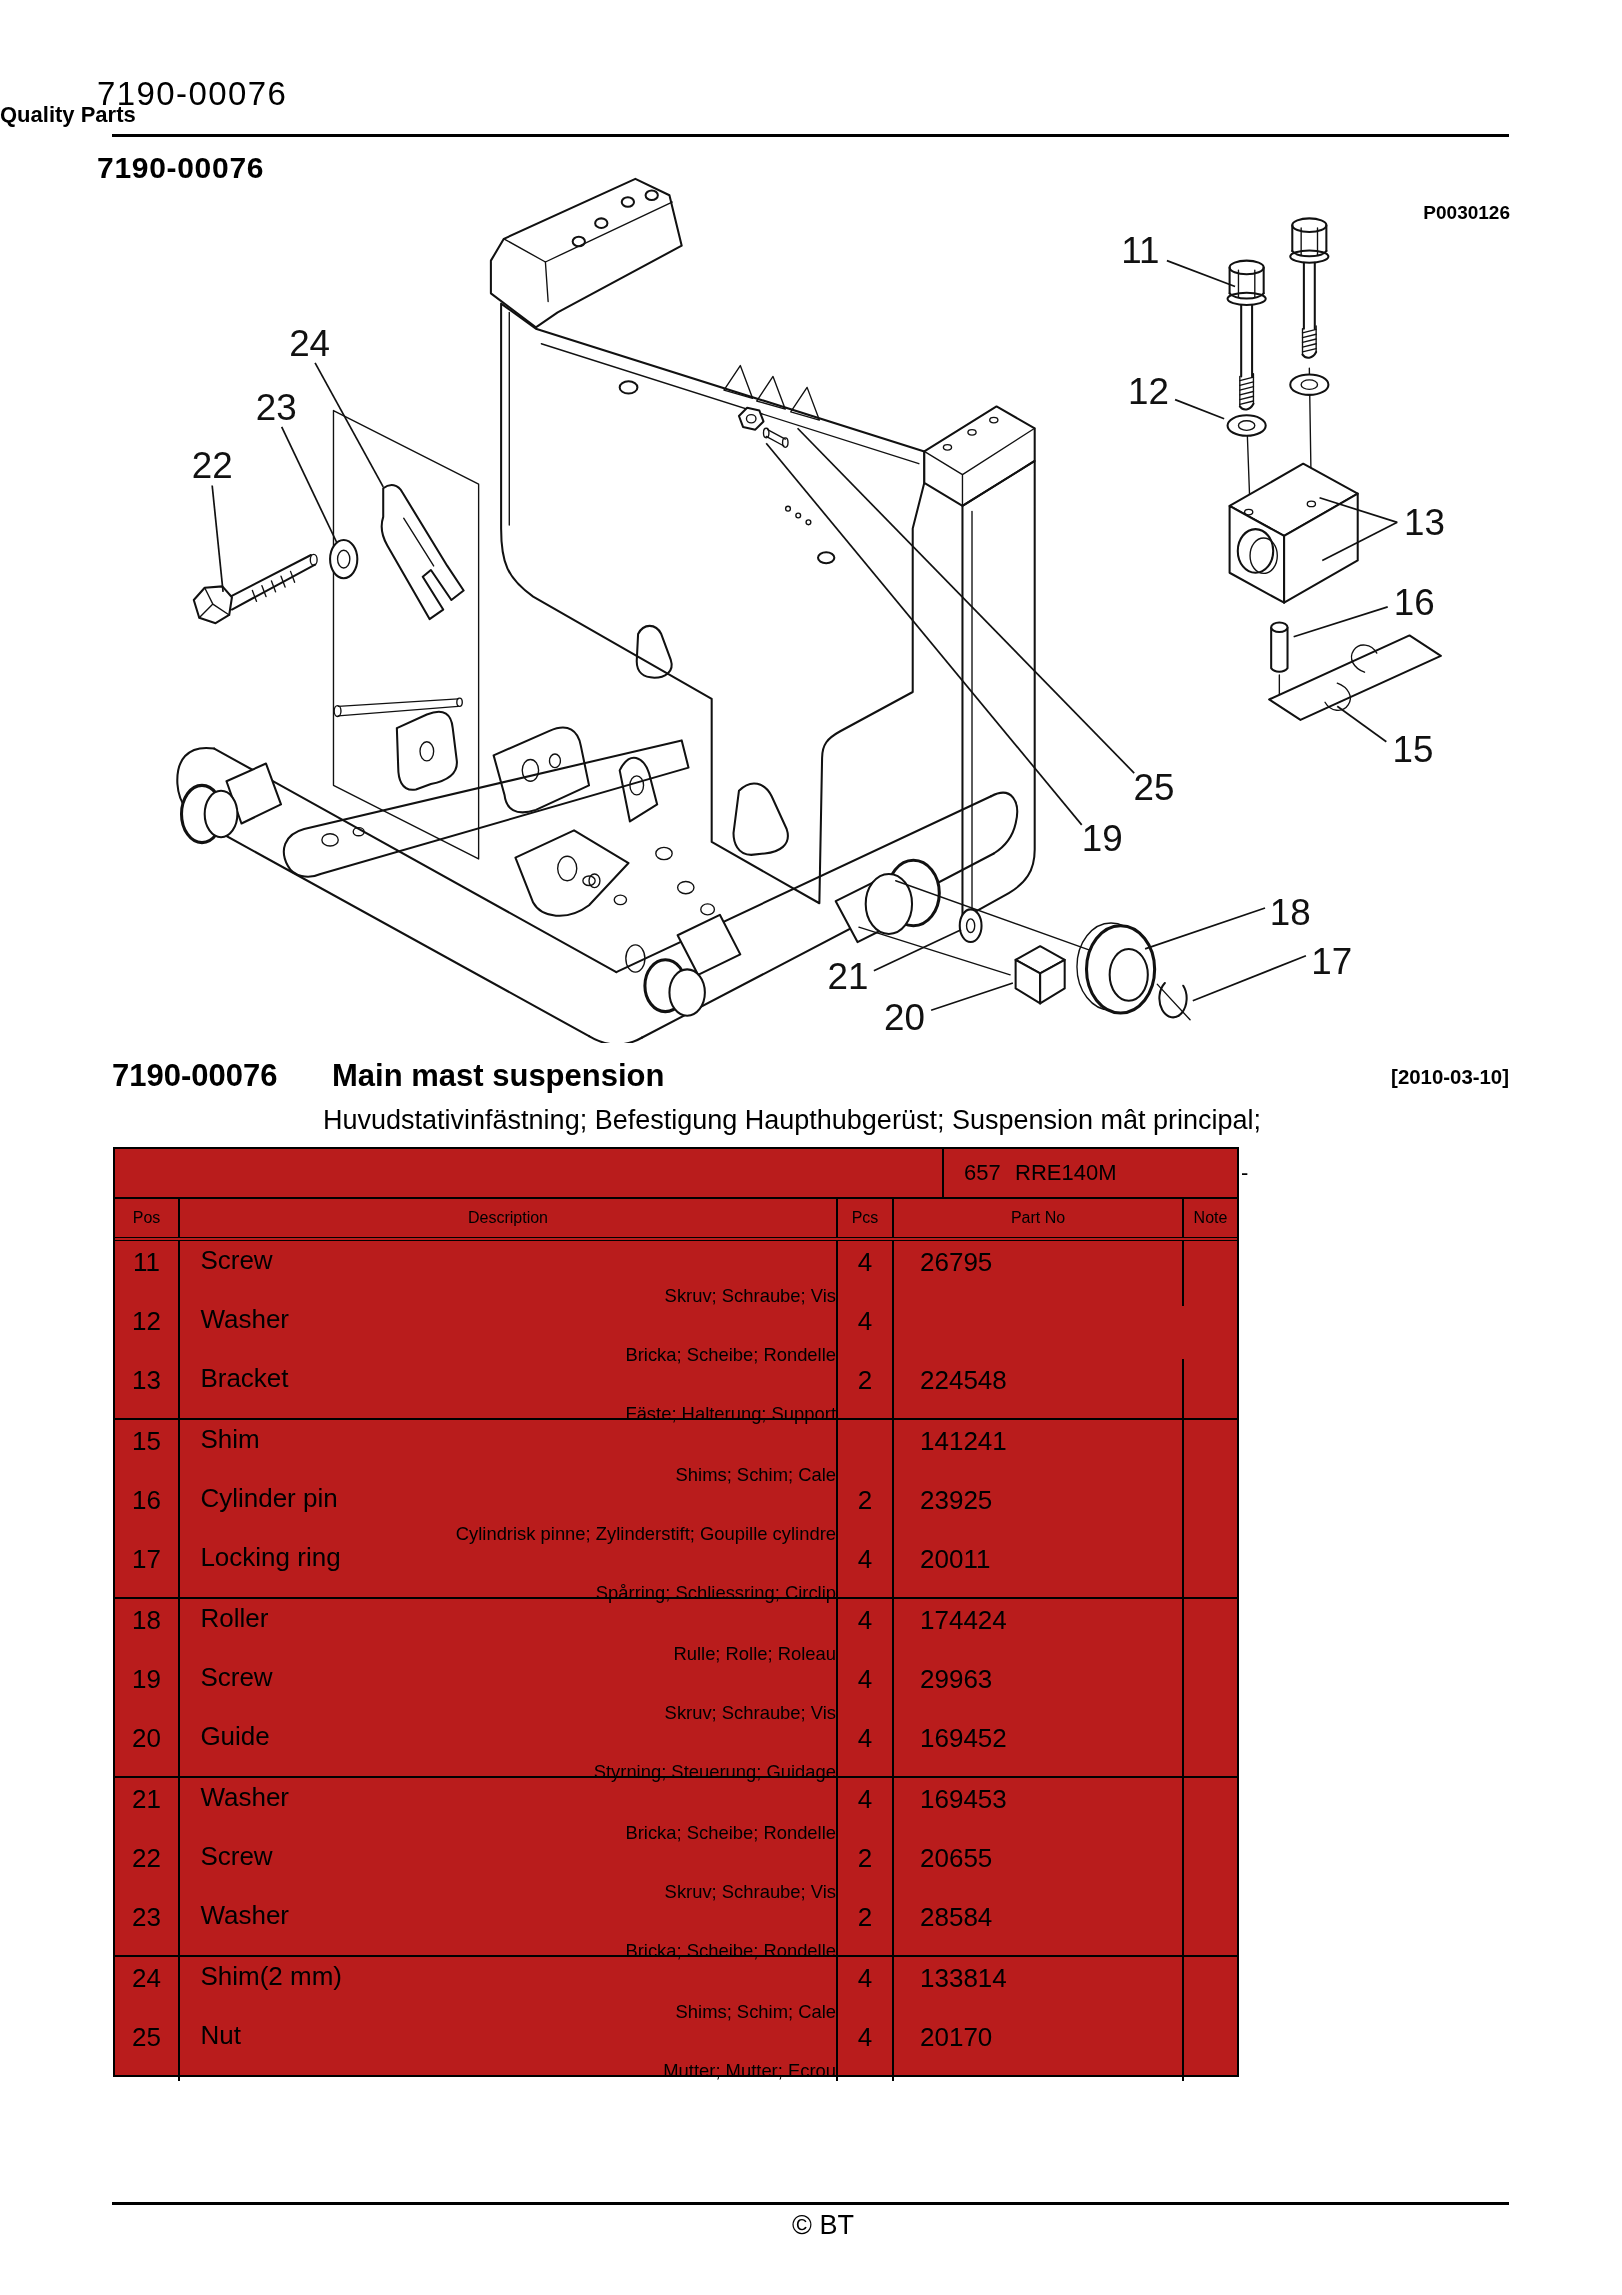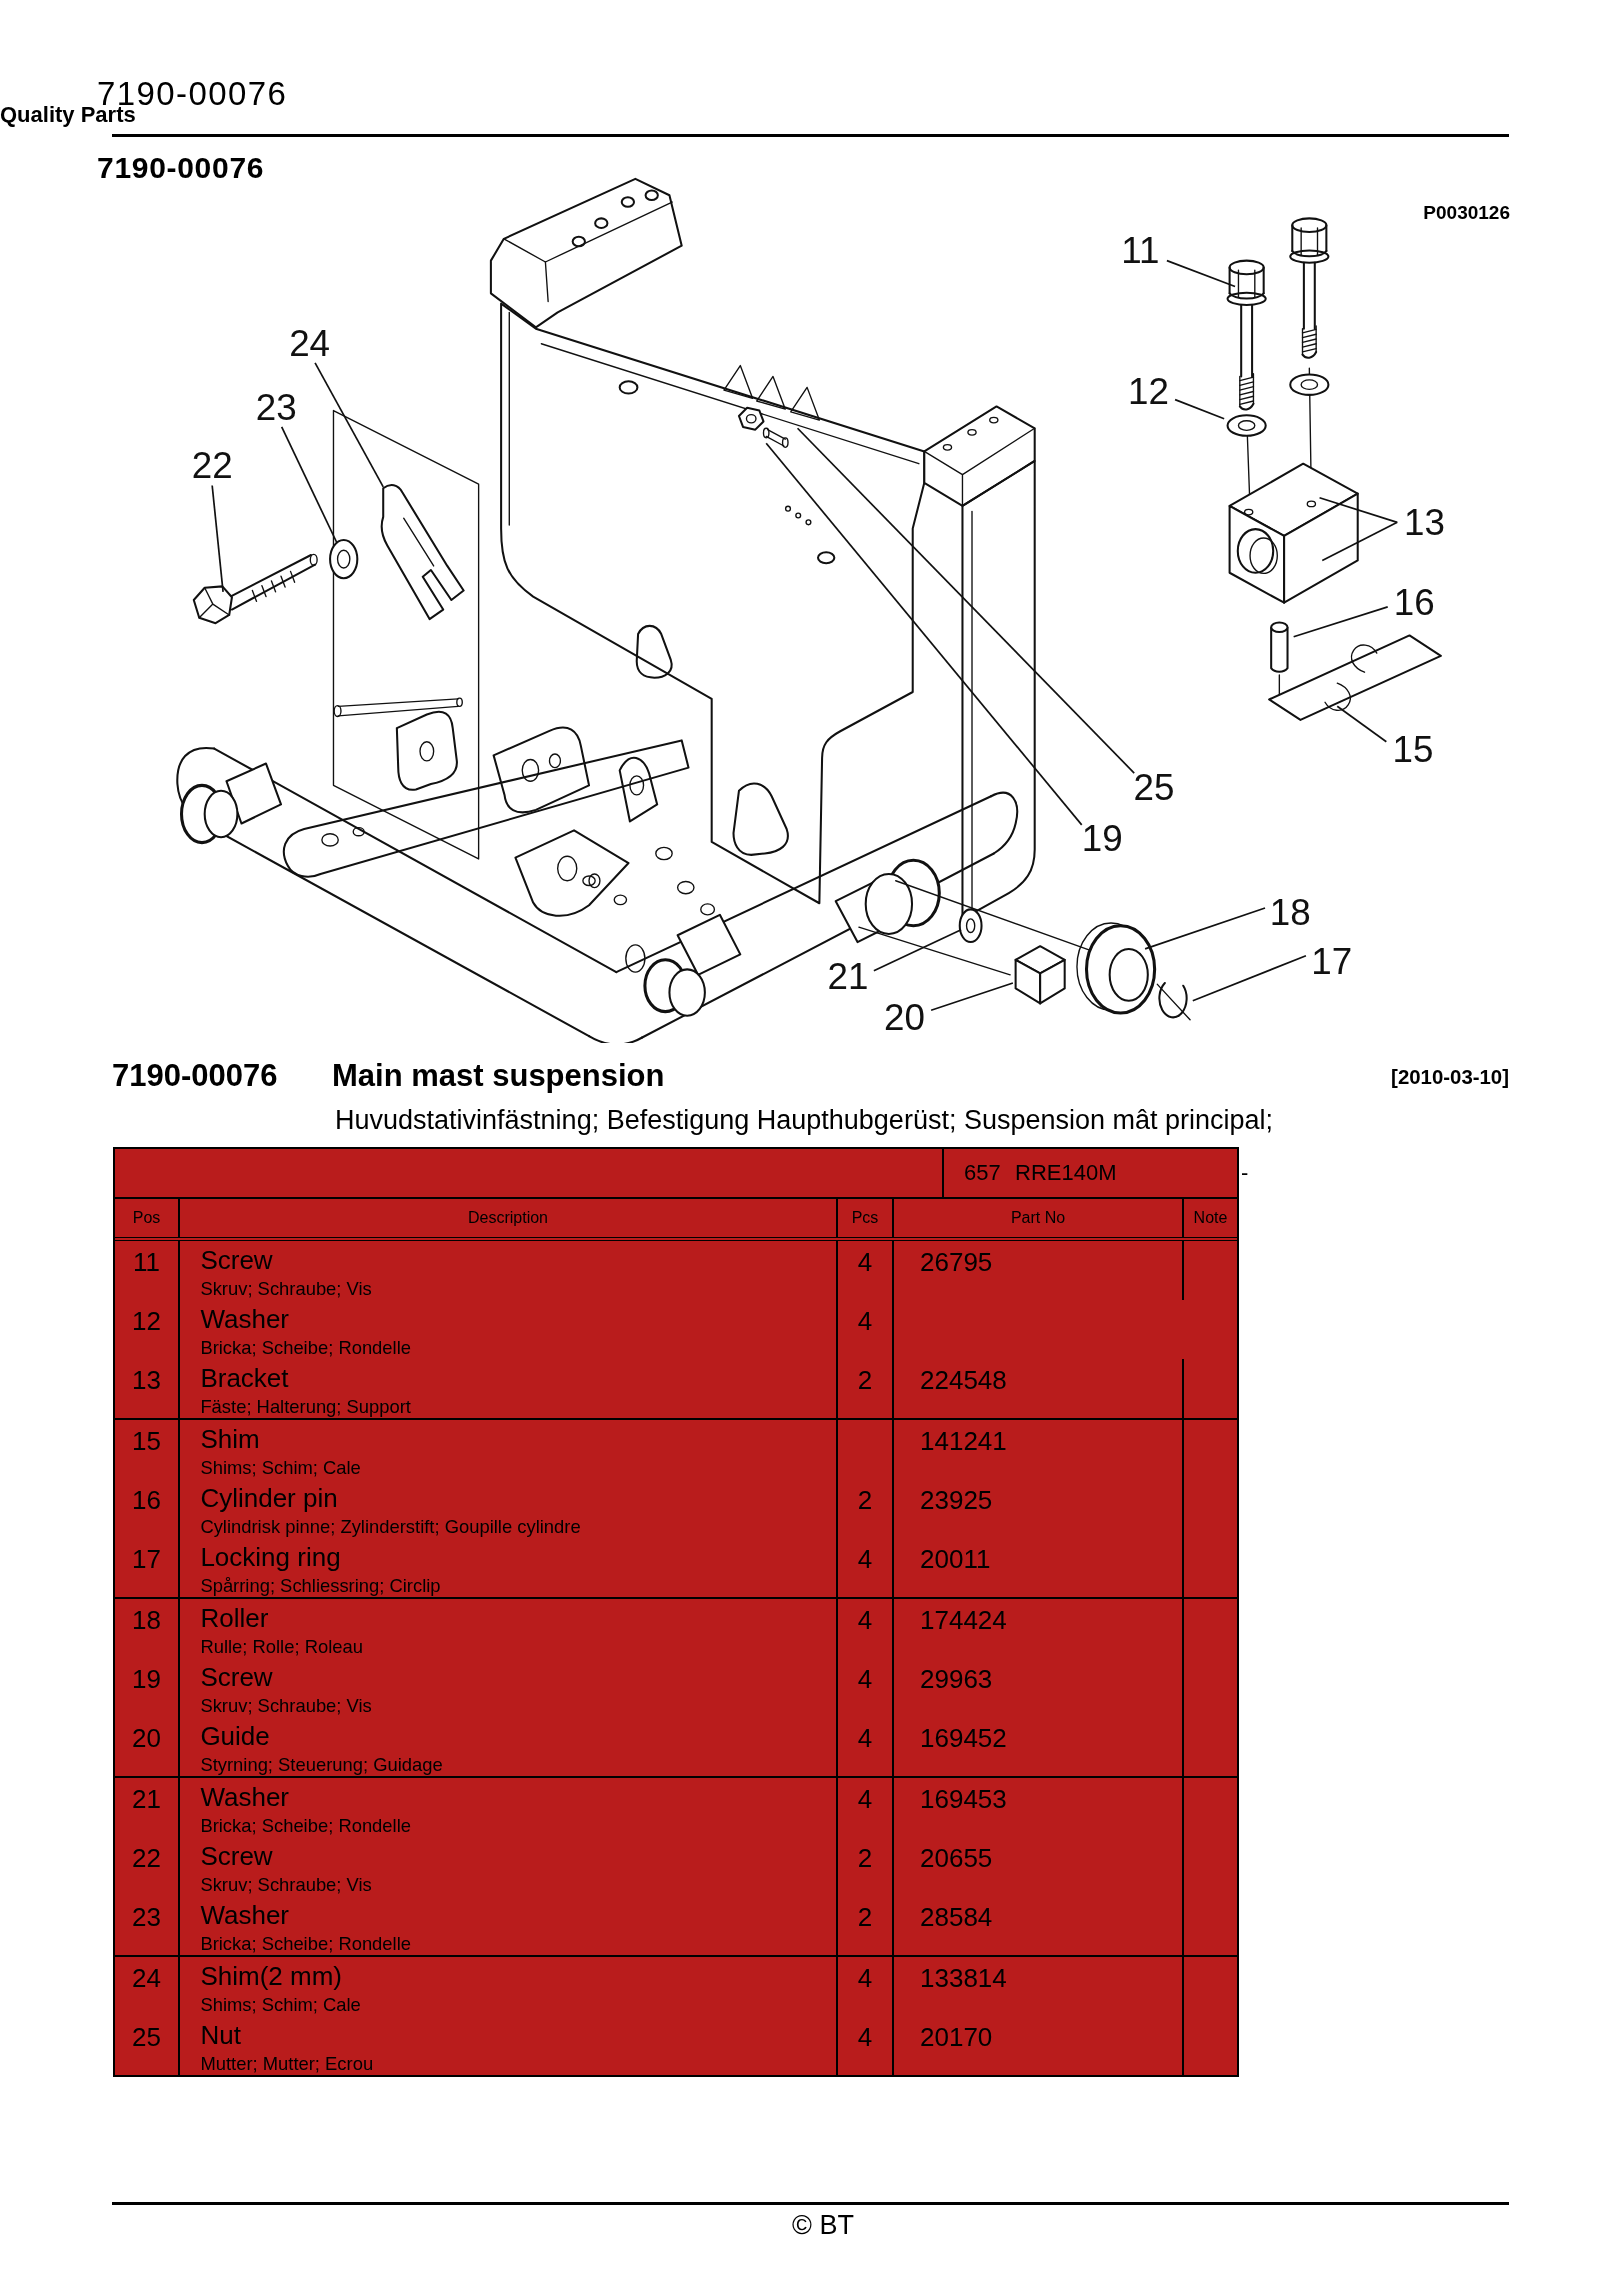--- a/index.html
+++ b/index.html
@@ -11,42 +11,42 @@
   .rule-top{top:134px;}
   .rule-bottom{top:2202px;}
   .page-code{left:97px;top:151px;font-size:30px;font-weight:bold;letter-spacing:0.7px;}
   .image-ref{right:112px;top:159px;font-size:19px;font-weight:bold;margin-top:43px;}
   .diagram{left:112px;top:157px;width:1397px;height:886px;}
 
   .section-head{left:112px;top:1058px;width:1397px;height:41px;}
   .sec-code{position:absolute;left:0;top:0;font-size:31px;font-weight:bold;}
   .sec-title{position:absolute;left:220px;top:0;font-size:31px;font-weight:bold;}
   .sec-date{position:absolute;right:0;top:8.2px;font-size:20.4px;font-weight:bold;text-align:center;}
-  .subtitle{left:335px;top:1105px;font-size:27px;}
+  .subtitle{left:323px;top:1105px;font-size:27px;}
 
   .ptable{left:113px;top:1147px;width:1126px;border:2.7px solid #000;box-sizing:border-box;background:#b91c1c;}
   .model-row{position:relative;height:48px;border-bottom:2.7px solid #000;}
   .model-divider{position:absolute;left:827px;top:0;bottom:0;width:2px;background:#000;}
   .model-row span{position:absolute;top:50%;transform:translateY(-50%);font-size:22px;}
   .model-num{left:849px;}
   .model-name{left:900px;}
   .model-dash{left:1126px;}
   .grid{display:grid;grid-template-columns:65px 658px 56px 290px 1fr;}
   .head-row{height:38px;border-bottom:4.8px double #000;}
   .hcell{border-right:2px solid #000;display:flex;align-items:center;justify-content:center;font-size:16px;}
   .hcell:last-child{border-right:none;}
   .tgroup{border-bottom:2.7px solid #000;}
   .tgroup:last-child{border-bottom:none;}
   .trow{height:59px;}
   .cell{border-right:2px solid #000;box-sizing:border-box;}
   .cell:last-child{border-right:none;}
   .c-pos{font-size:26px;text-align:center;padding-top:5.5px;}
   .c-desc{padding-left:20.4px;padding-top:5.5px;}
   .d-main{font-size:26px;line-height:27px;}
-  .d-sub{font-size:18.4px;line-height:20.4px;margin-top:5px;}
+  .d-sub{font-size:18.4px;line-height:20.4px;margin-top:12px;text-align:right;}
   .c-pcs{font-size:26px;text-align:center;padding-top:5.5px;}
   .c-part{font-size:26px;padding-left:26px;padding-top:5.5px;}
   .copyright{left:12px;width:100%;text-align:center;top:2210px;font-size:27px;}
 
   
   .ln{fill:none;stroke:#111;stroke-width:3;stroke-linejoin:round;stroke-linecap:round;}
   .thin{stroke-width:2;}
   .solid{fill:#fff;stroke:#111;stroke-width:3;stroke-linejoin:round;}
   .solid4{fill:#fff;stroke:#111;stroke-width:4.5;stroke-linejoin:round;}
   .leader{stroke:#111;stroke-width:2.5;}

